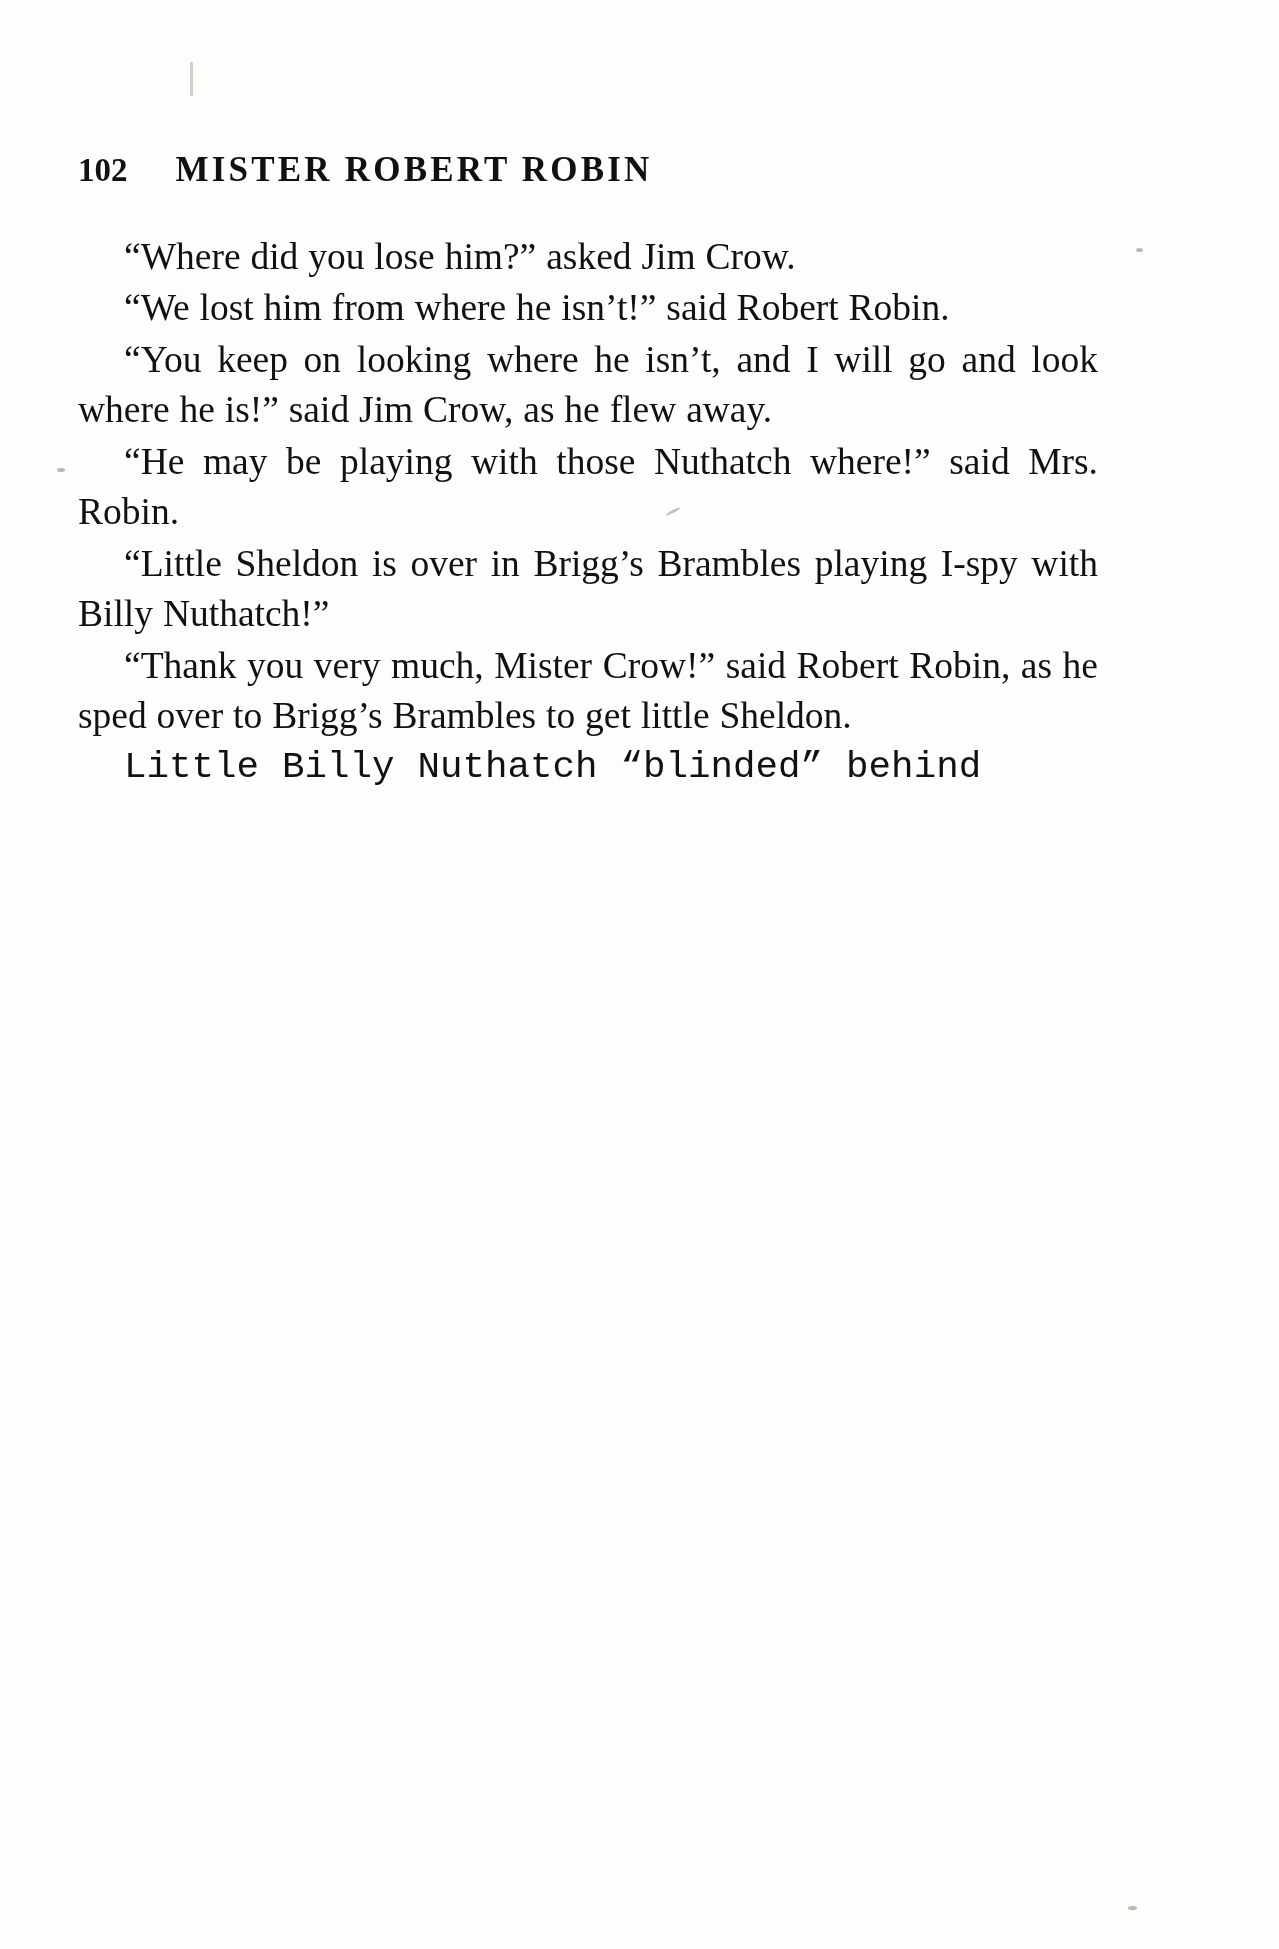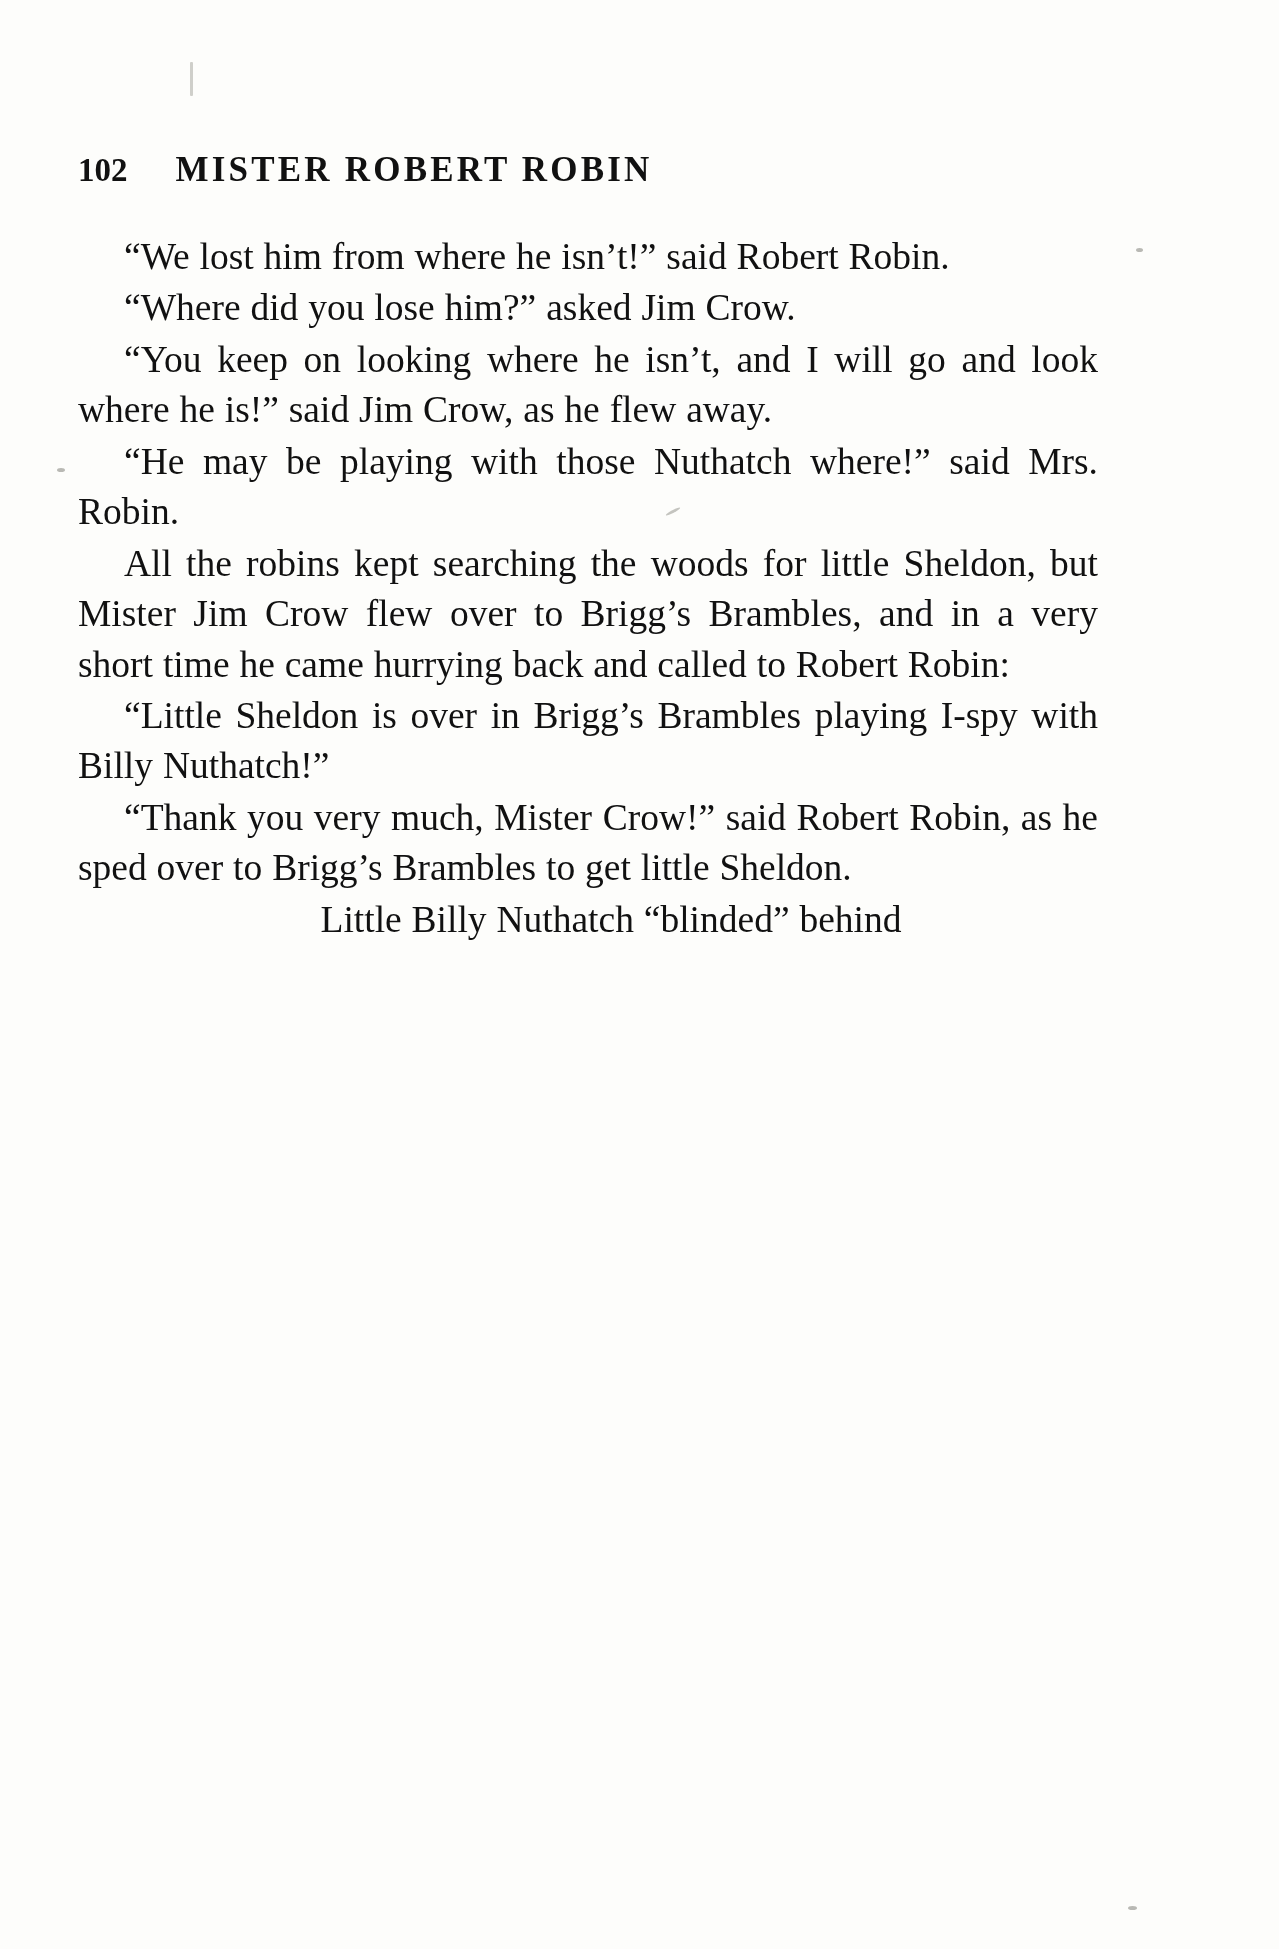--- a/index.html
+++ b/index.html
@@ -44,21 +44,22 @@
     margin: 0 0 1px 0;
     font-size: 37.5px;
     line-height: 1.345;
     text-align: justify;
     text-indent: 46px;
     text-justify: inter-word;
     word-spacing: 0.5px;
     hyphens: manual;
   }
   .body-text p.last {
-    text-align: center;
+    text-align: left;
+    font-family: Liberation Mono, monospace;
   }
   .speck {
     position: absolute;
     background: #b9b9b4;
     border-radius: 50%;
   }
   .s1 { left: 190px; top: 62px;  width: 3px; height: 34px; border-radius: 1px; background:#cfcfca; }
   .s2 { left: 57px;  top: 468px; width: 8px;  height: 4px; }
   .s3 { left: 1136px; top: 248px; width: 7px; height: 4px; }
   .s4 { left: 665px; top: 510px; width: 16px; height: 3px; transform: rotate(-28deg); background:#c4c4bf; }
@@ -76,24 +77,23 @@
   <div class="speck s5"></div>
 
   <div class="page-inner">
 
     <div class="running-head">
       <span class="folio">102</span>
       <span class="head-title">MISTER ROBERT ROBIN</span>
     </div>
 
     <div class="body-text">
+      <p>“Where did you lose him?” asked Jim Crow.</p>
       <p>“We lost him from where he isn’t!” said Robert Robin.</p>
-      <p>“Where did you lose him?” asked Jim Crow.</p>
       <p>“You keep on looking where he isn’t, and I will go and look where he is!” said Jim Crow, as he flew away.</p>
       <p>“He may be playing with those Nuthatch where!” said Mrs. Robin.</p>
-      <p>All the robins kept searching the woods for little Sheldon, but Mister Jim Crow flew over to Brigg’s Brambles, and in a very short time he came hurrying back and called to Robert Robin:</p>
       <p>“Little Sheldon is over in Brigg’s Brambles playing I-spy with Billy Nuthatch!”</p>
       <p>“Thank you very much, Mister Crow!” said Robert Robin, as he sped over to Brigg’s Brambles to get little Sheldon.</p>
       <p class="last">Little Billy Nuthatch “blinded” behind</p>
     </div>
 
   </div>
 </div>
 
 </body></html>

